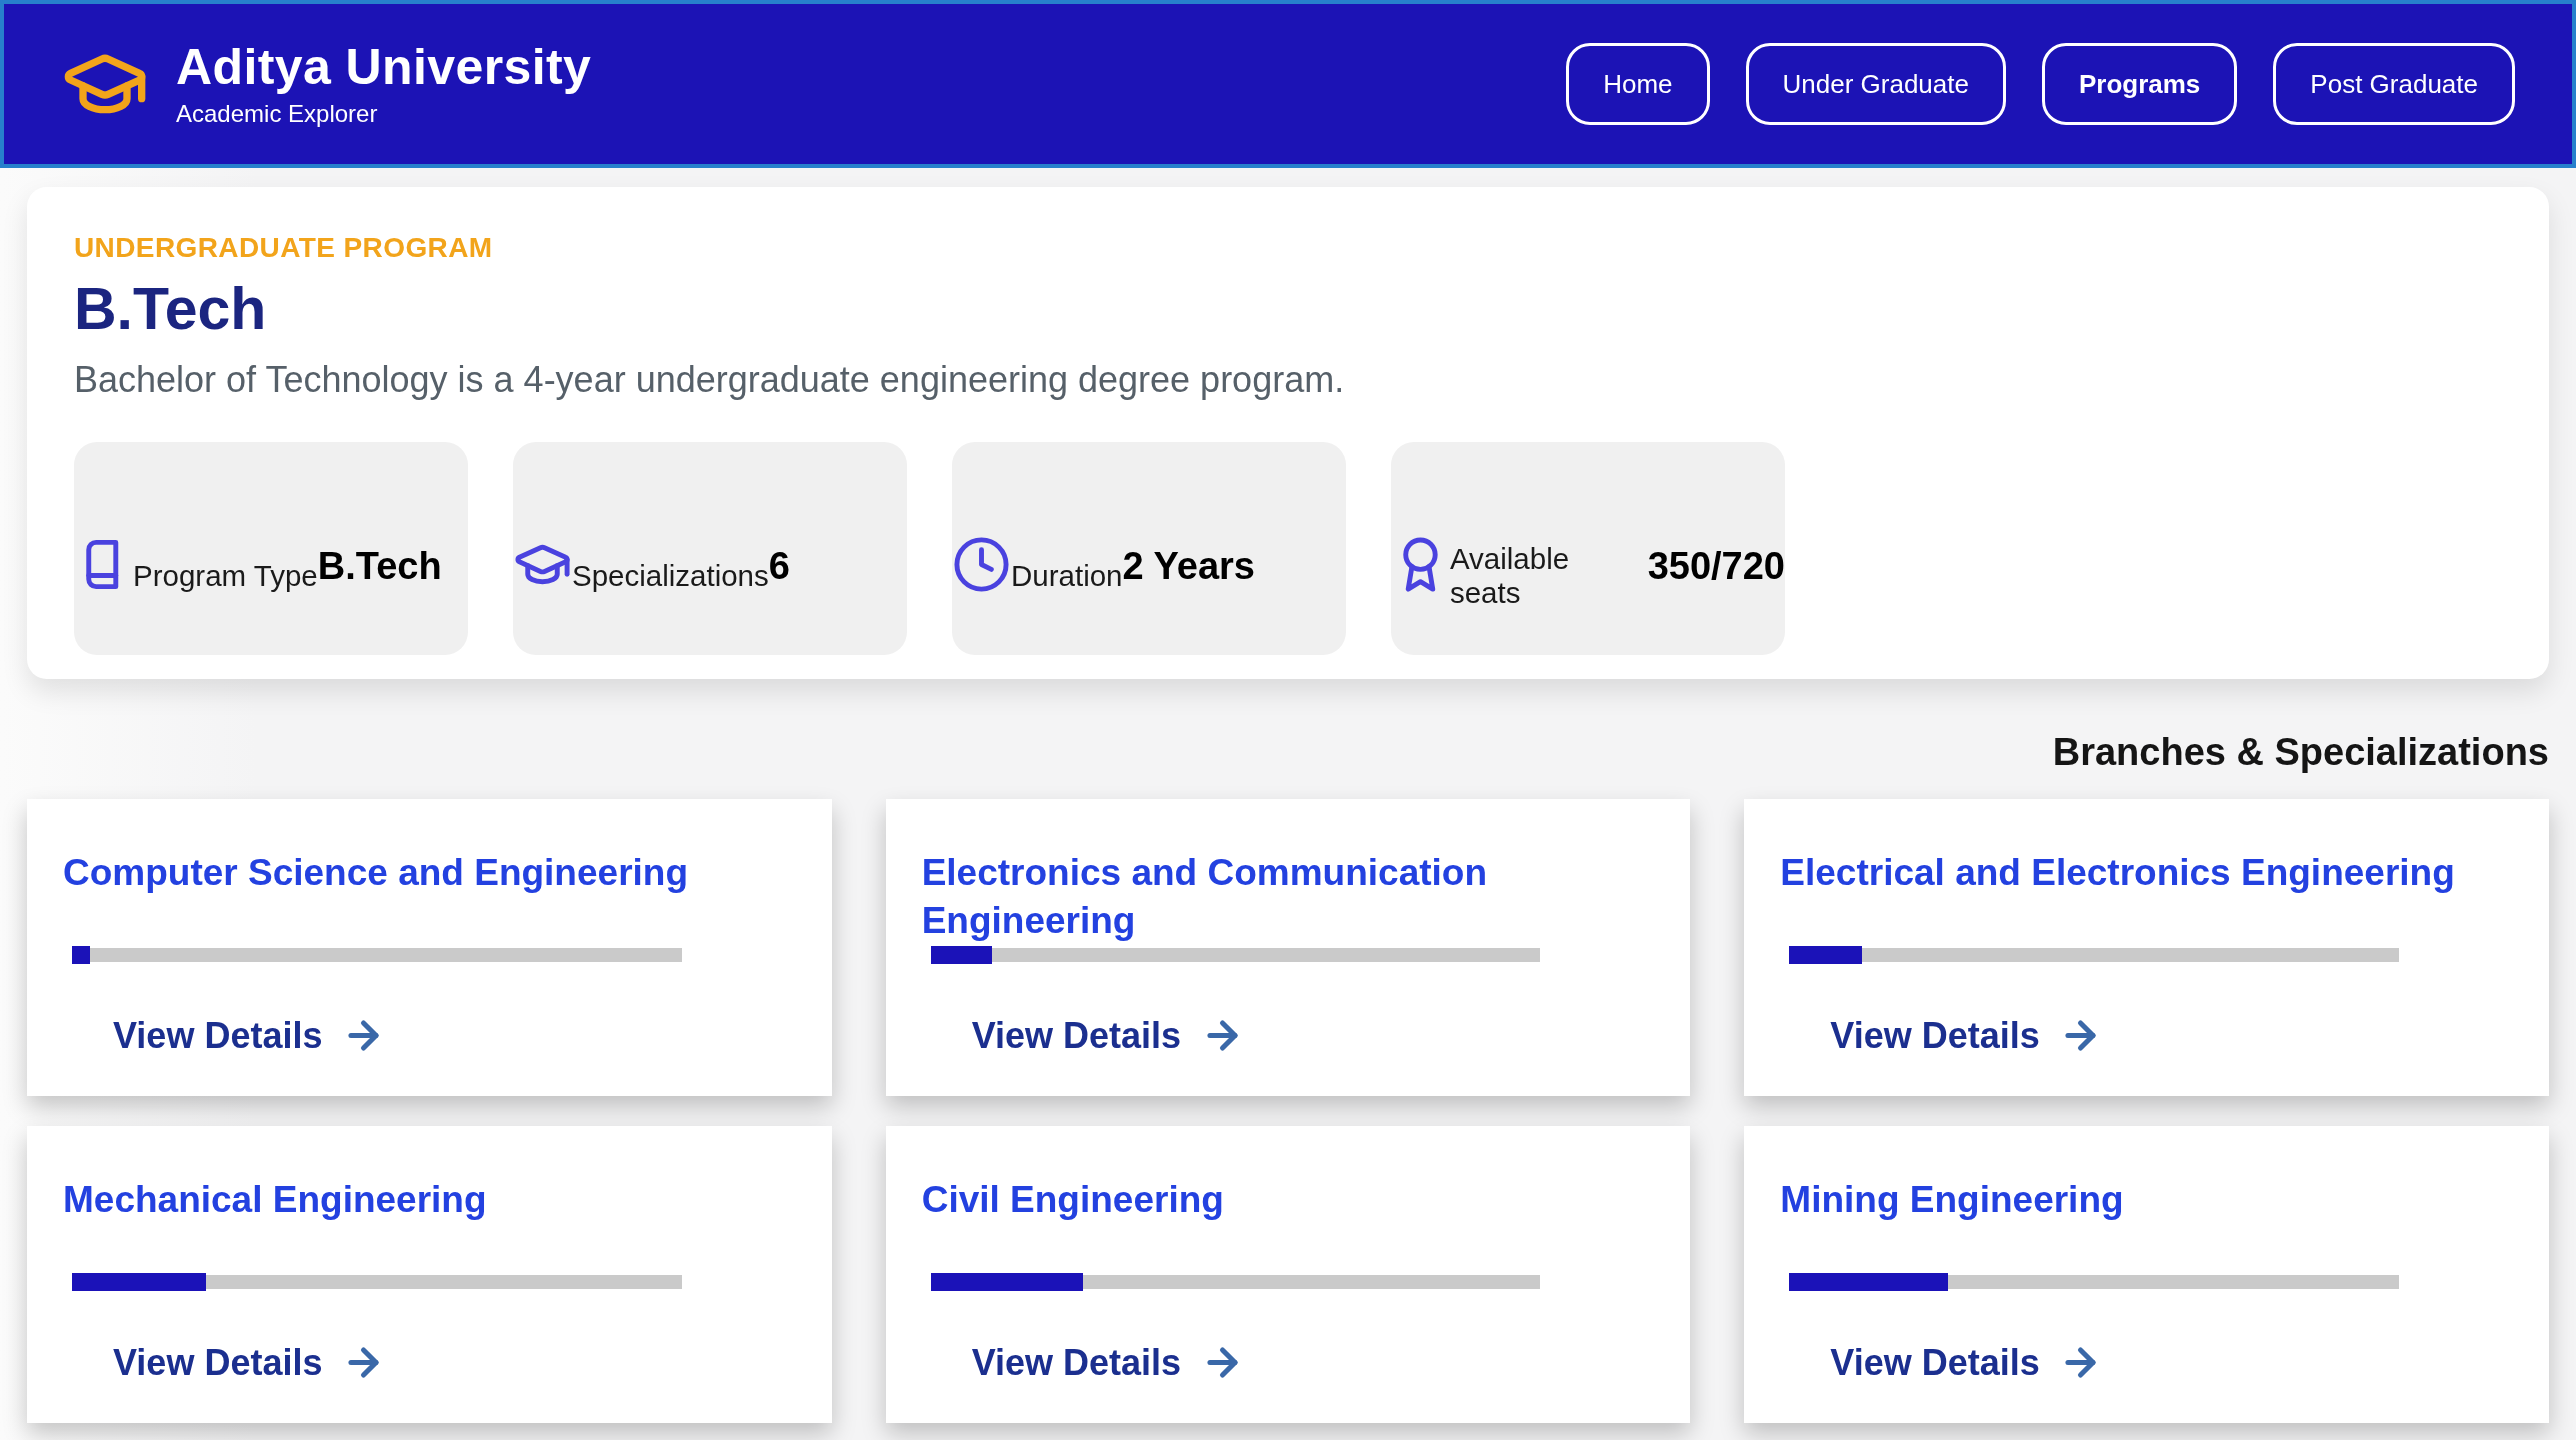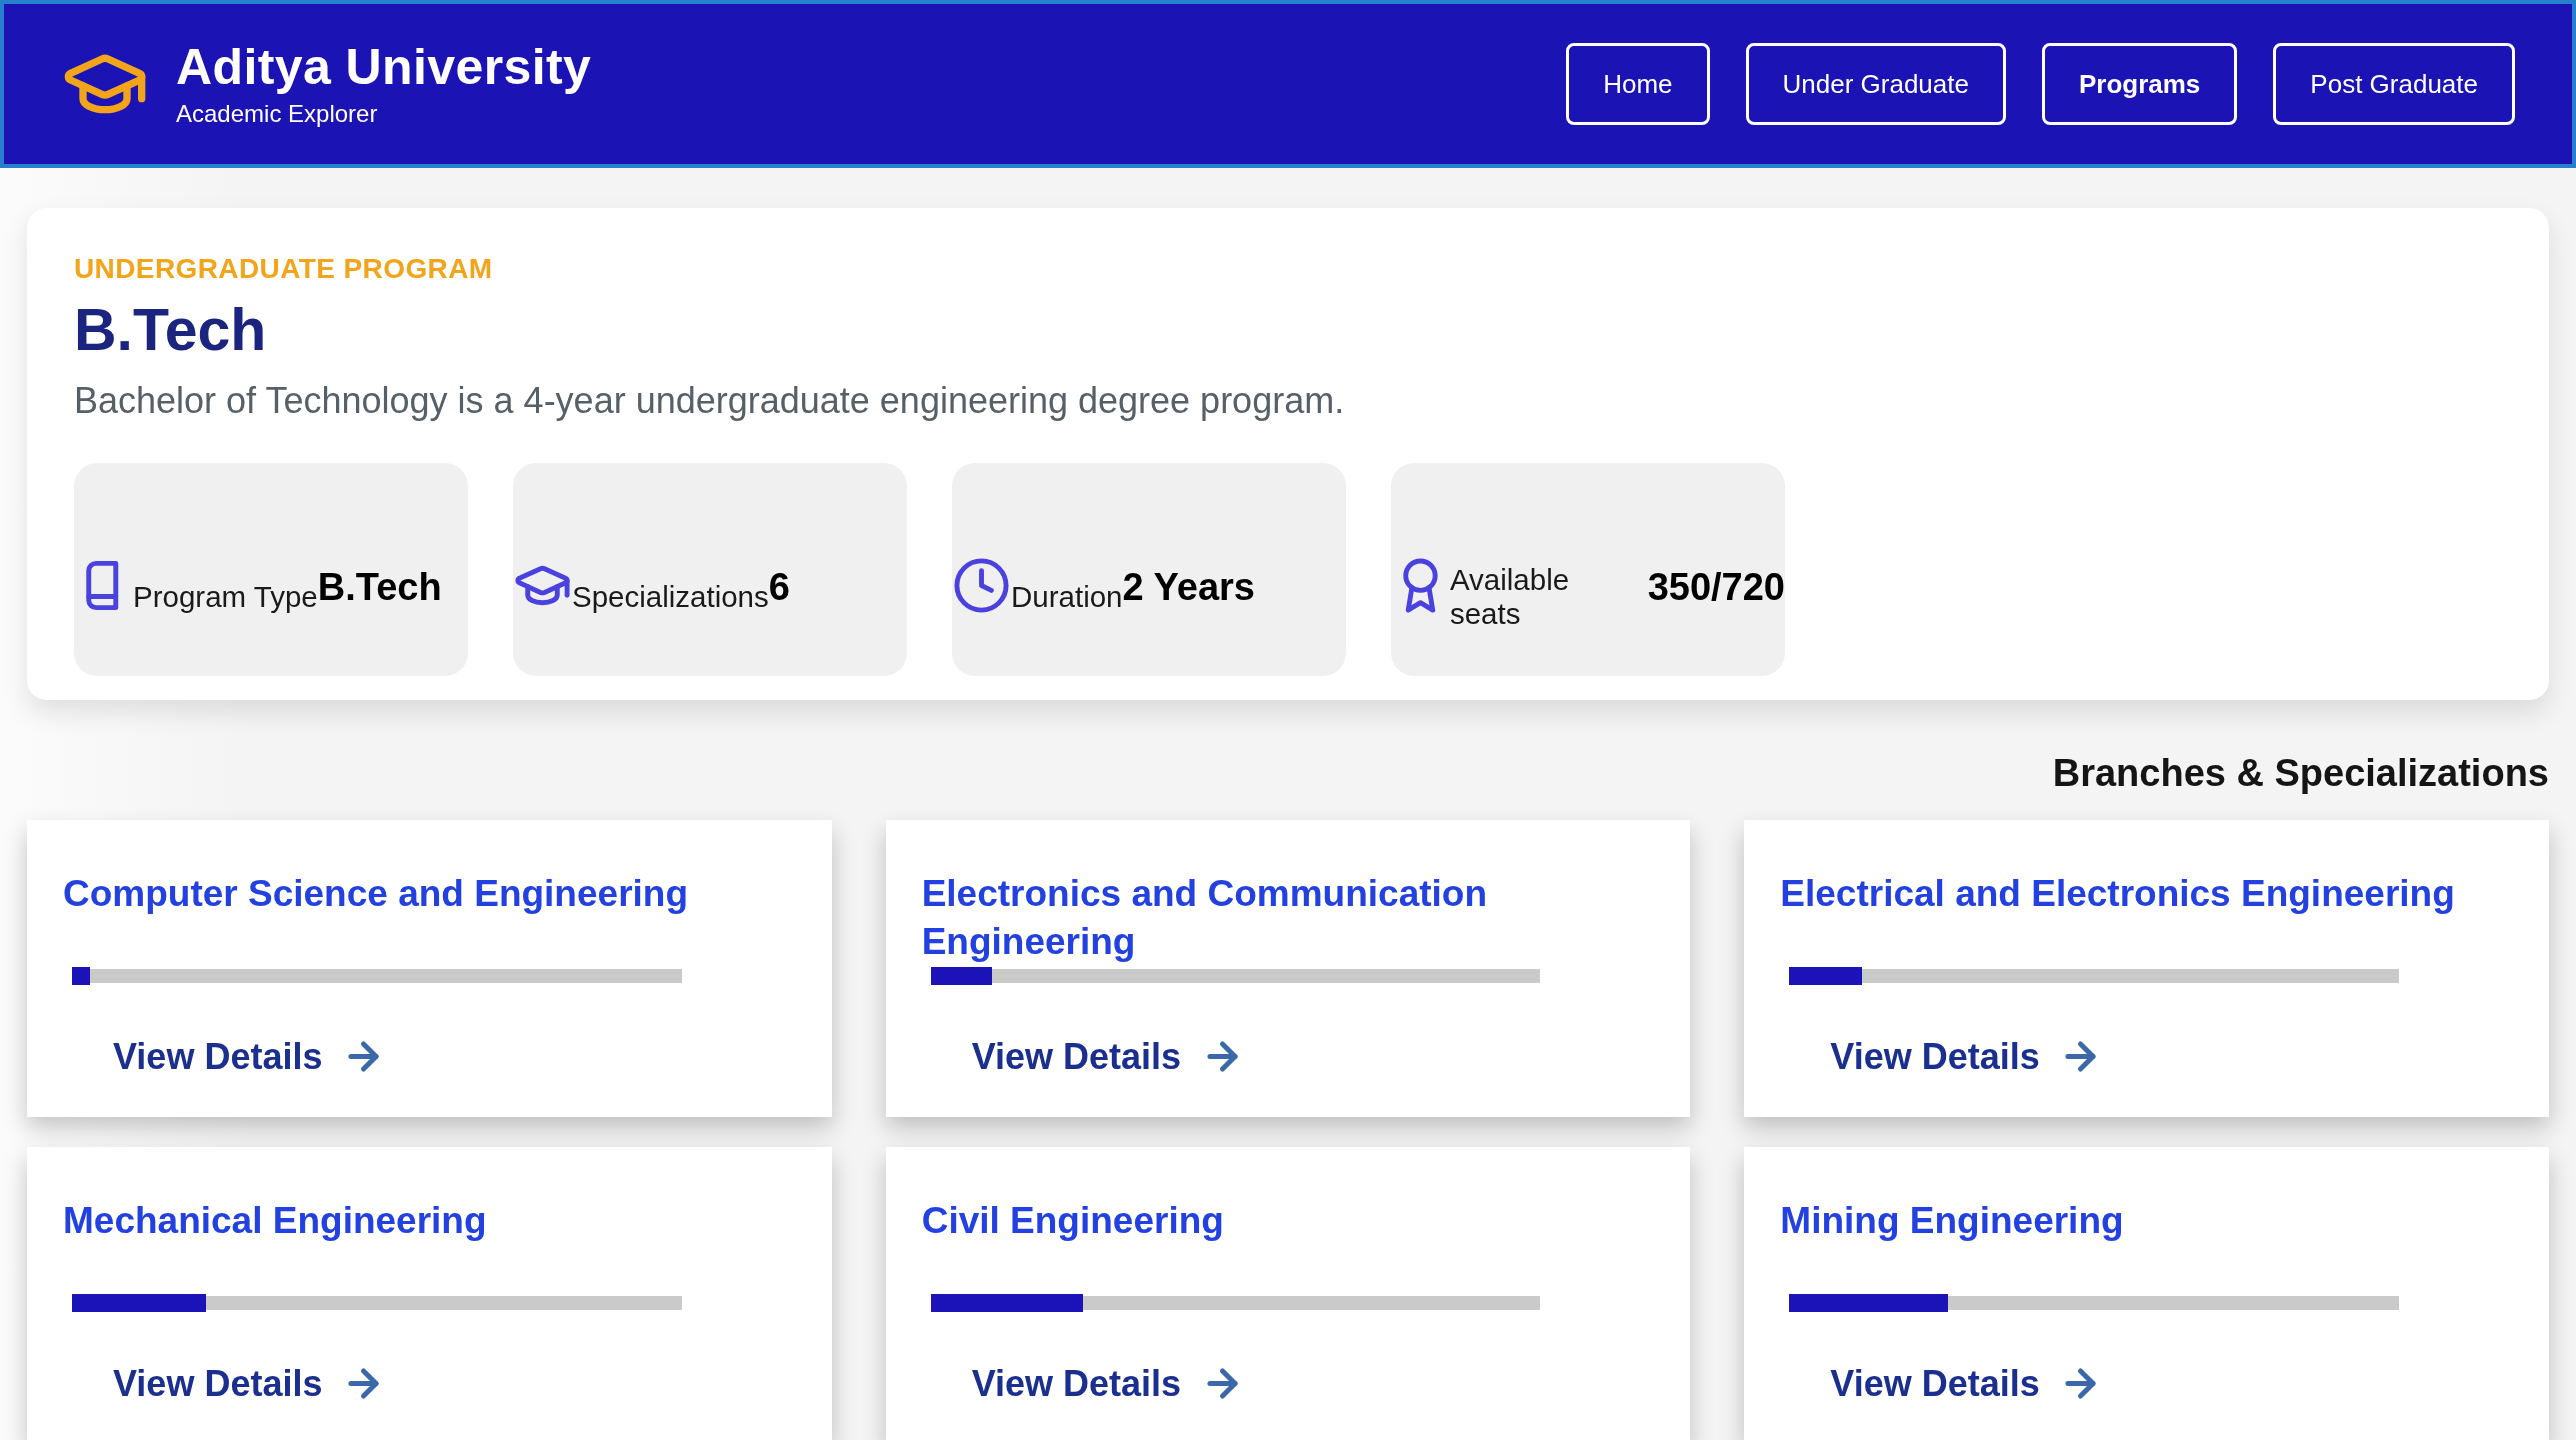--- a/index.html
+++ b/index.html
@@ -18,31 +18,31 @@
     display:flex; align-items:center;
     padding:12px 57px;
   }
   .brand { display:flex; align-items:center; gap:27px; }
   .brand-logo { width:88px; height:88px; color:#f2a41b; }
   .brand-title { color:#ffffff; font-size:50px; font-weight:700; letter-spacing:0.4px; line-height:1.1; }
   .brand-subtitle { color:#ffffff; font-size:24px; font-weight:400; margin-top:5.4px; }
   .main-nav { margin-left:auto; display:flex; align-items:center; gap:36px; }
   .nav-btn {
     background:transparent; color:#ffffff;
-    border:3.6px solid #ffffff; border-radius:8px;
+    border:3.6px solid #ffffff; border-radius:24px;
     font-family:"Liberation Sans", sans-serif;
     font-size:26px; font-weight:400;
     padding:22.4px 34px; cursor:pointer; white-space:nowrap;
   }
   .nav-btn.active { font-weight:700; }
 
   
   main { padding:0 27px; }
   .program-card {
-    margin-top:40px;
+    margin-top:19px;
     background:#ffffff; border-radius:19.7px;
     box-shadow:0 12.5px 27px rgba(0,0,0,0.10);
     padding:45px 44px 29px 47px;
     height:492px;
   }
   .eyebrow { color:#f2a41b; font-size:28px; font-weight:700; letter-spacing:0.4px; }
   .program-title { color:#1b2580; font-size:59px; font-weight:700; margin-top:10.7px; }
   .program-desc { color:#566069; font-size:36px; margin-top:16px; }
   .stats-row { display:flex; gap:45px; margin-top:41px; }
   .stat-card {

